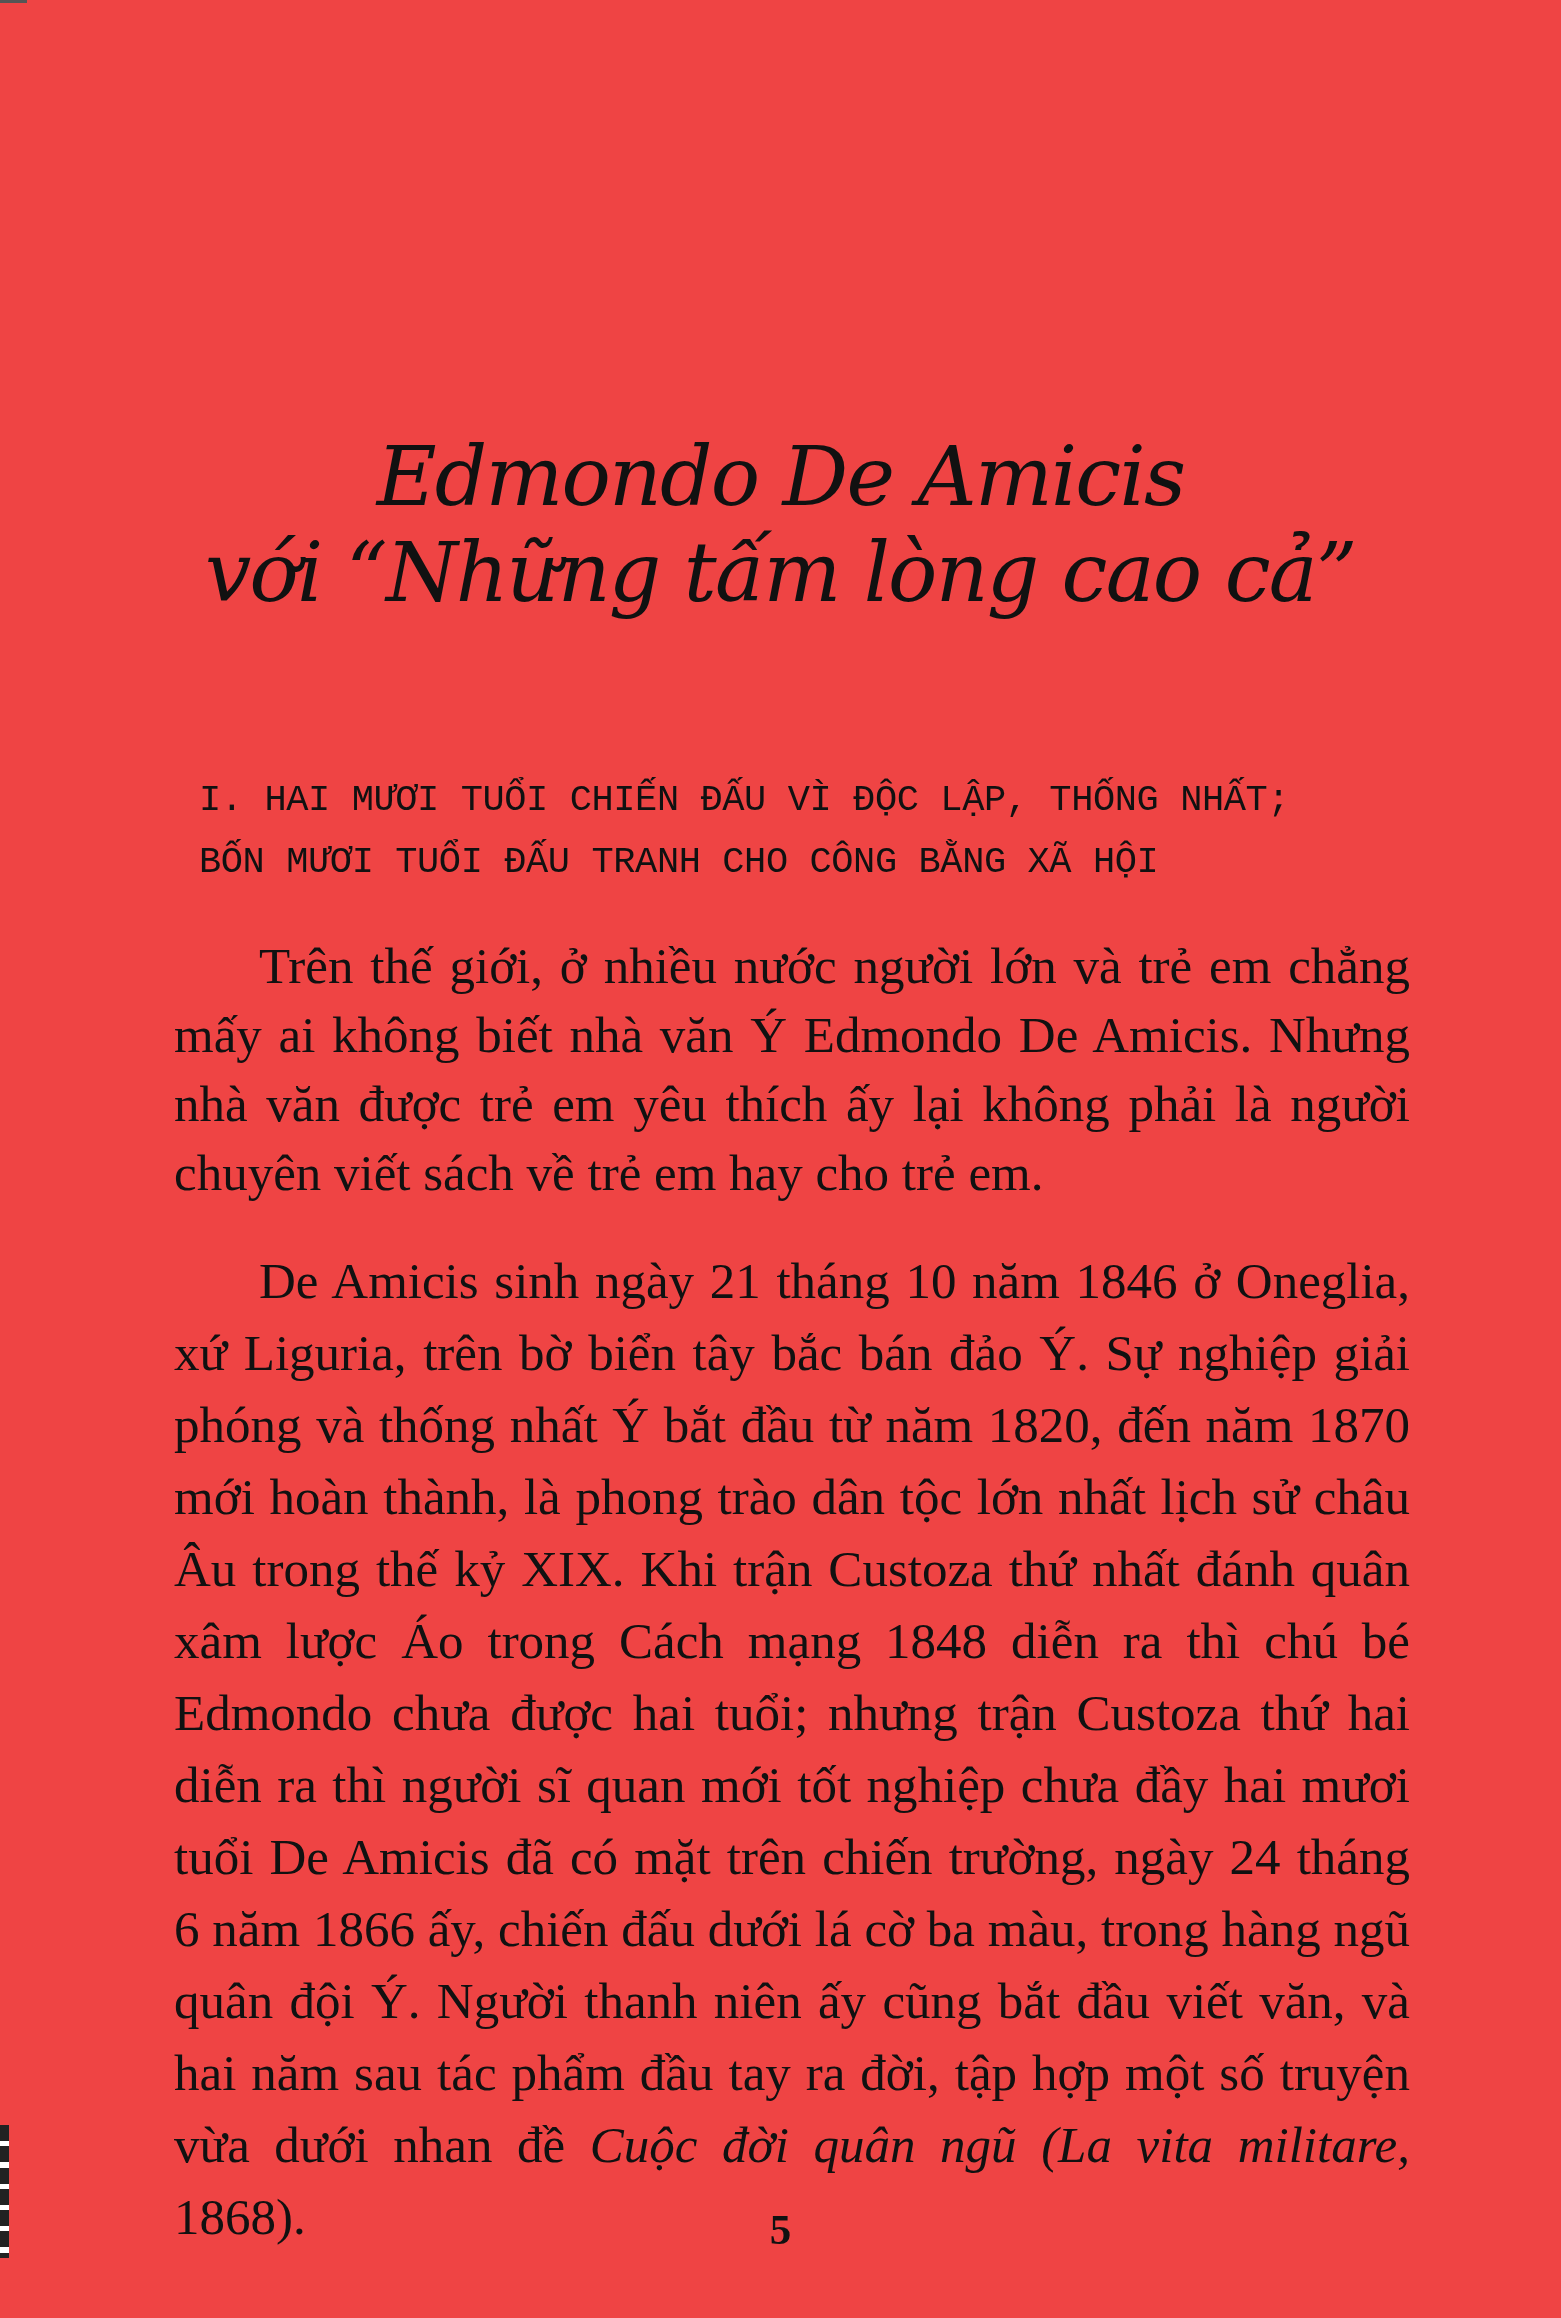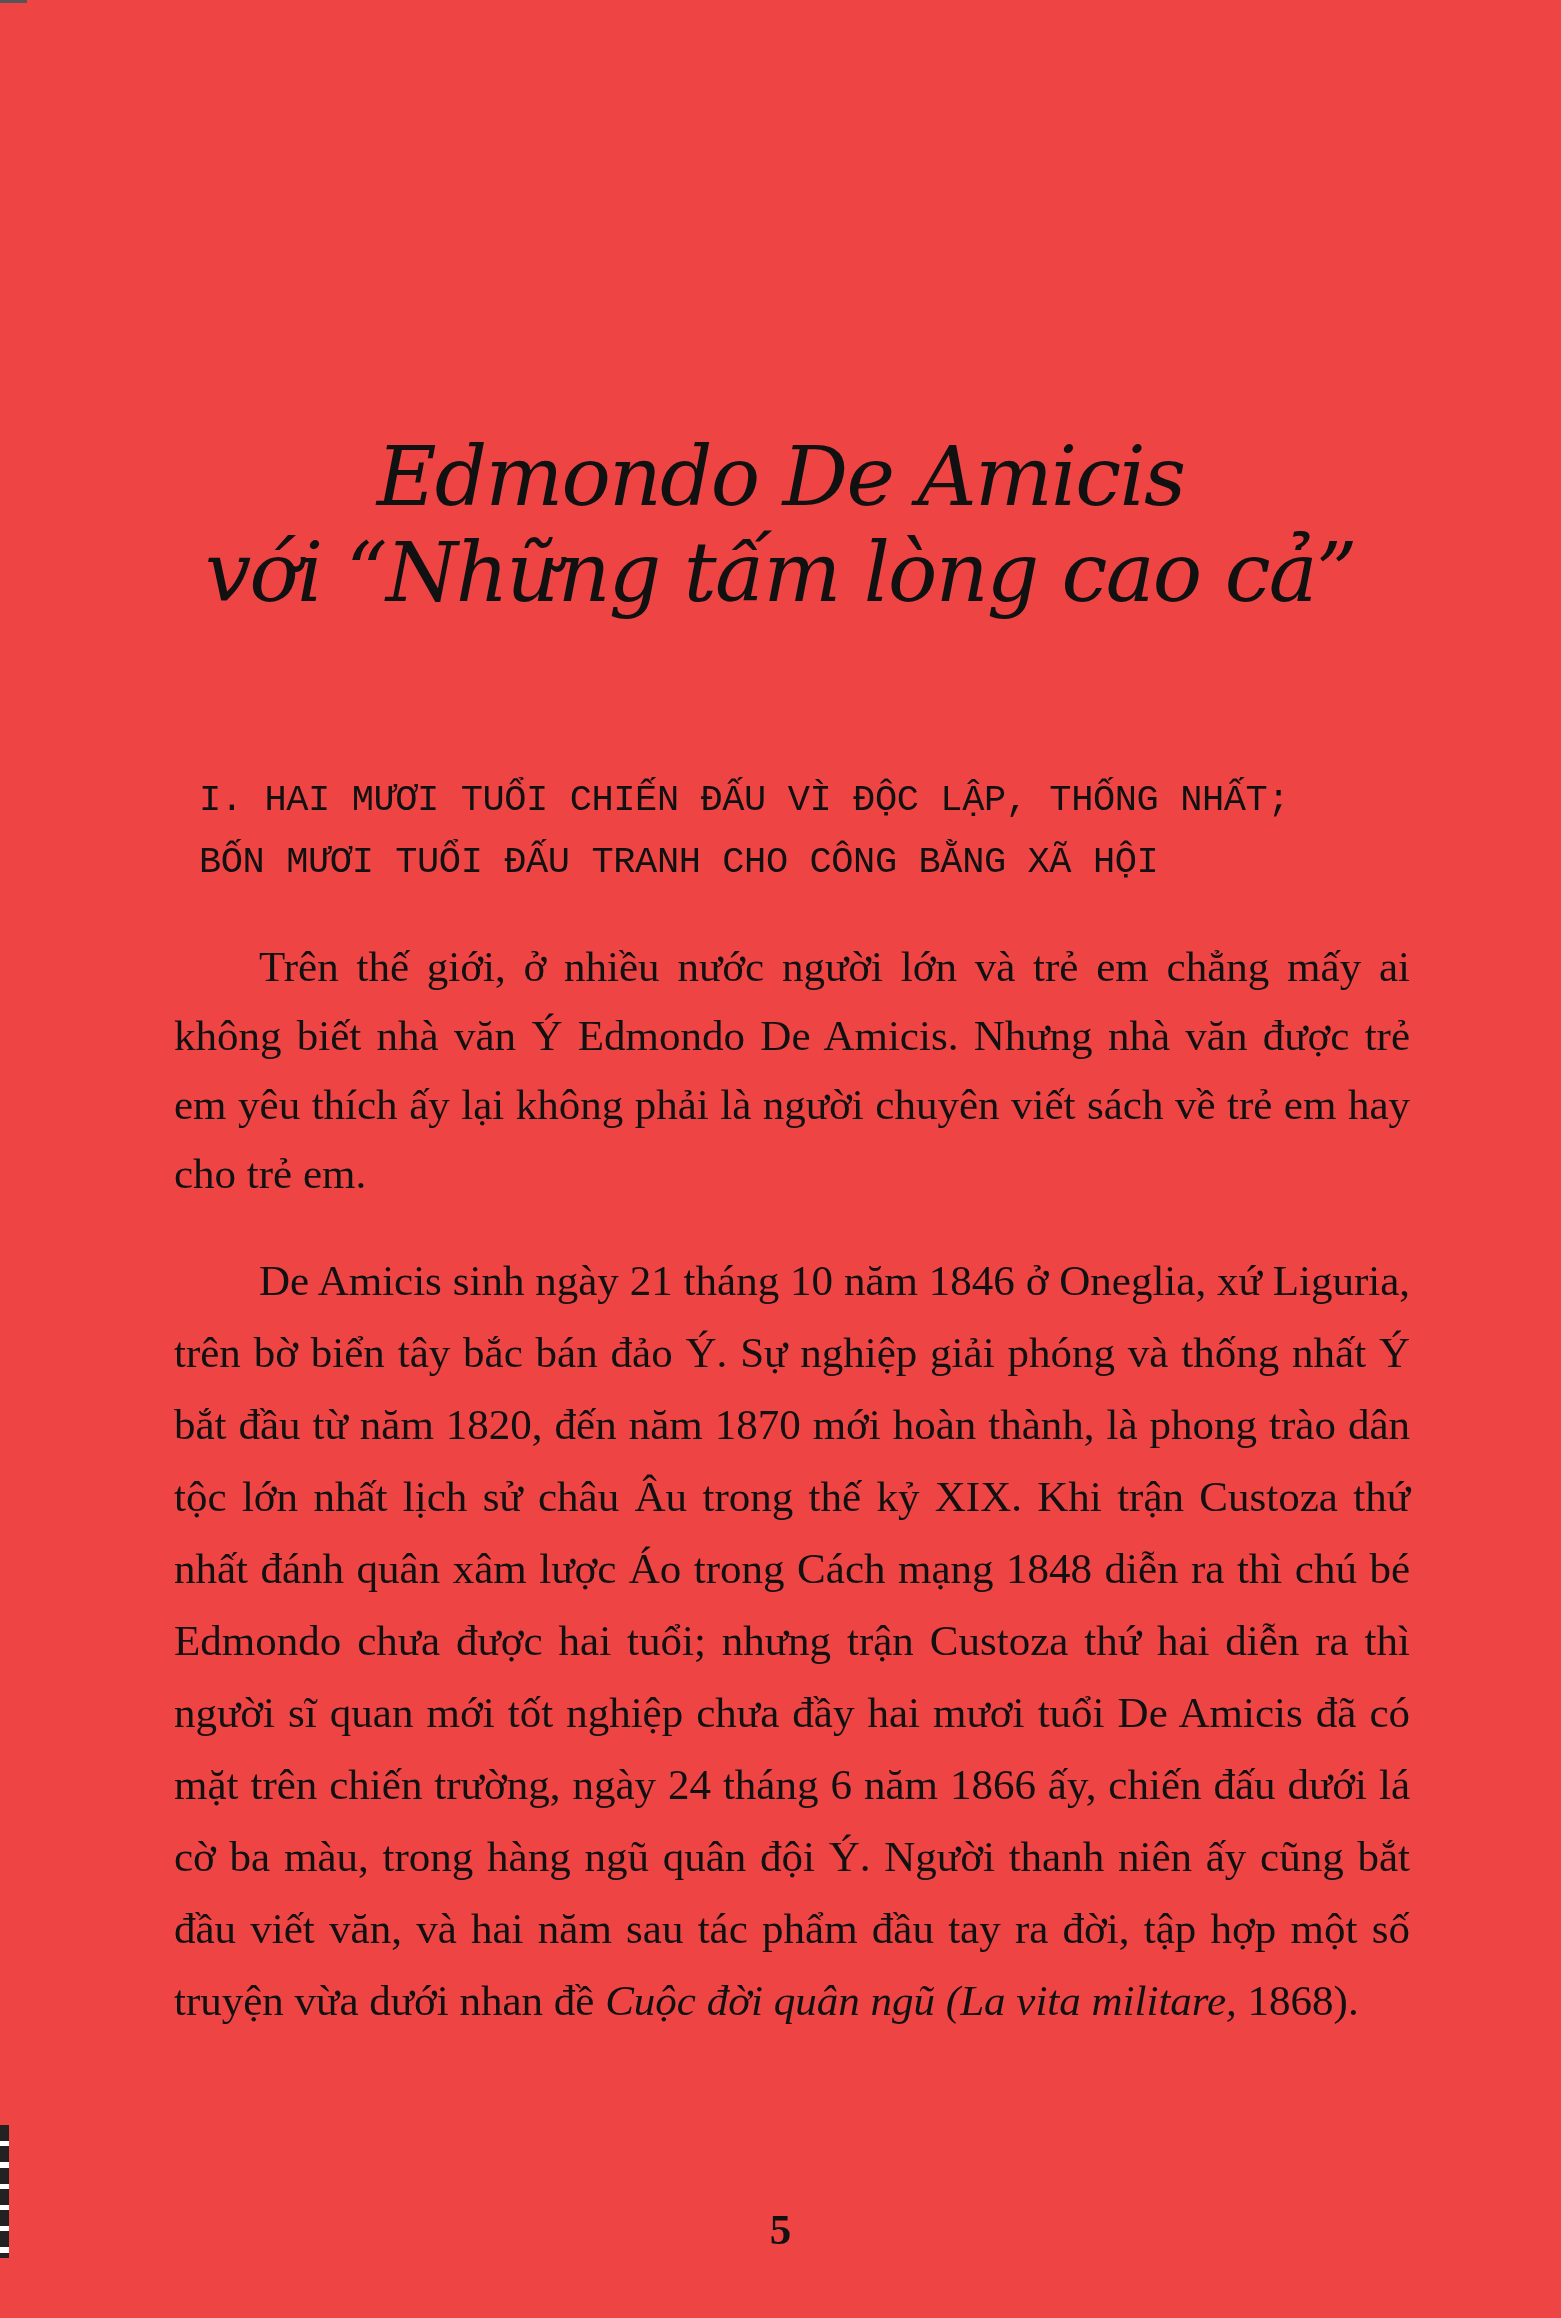--- a/index.html
+++ b/index.html
@@ -9,21 +9,21 @@
            font-family: "DejaVu Serif", serif; font-style: italic; font-size: 82px;
            letter-spacing: -1.8px; line-height: 1; }
   .title.l1 { top: 436px; }
   .title.l2 { top: 532px; }
   .heading { position: absolute; left: 153px; width: 1262px;
              font-family: Liberation Mono, monospace; font-size: 37px; line-height: 62px;
              letter-spacing: -0.4px; margin-left: 46px; }
   .heading.l1 { top: 769px; }
   .heading.l2 { top: 831px; }
   .body-text { position: absolute; left: 174px; width: 1236px;
-               font-family: "Liberation Serif", serif; font-size: 43px; line-height: 69px;
+               font-family: "Liberation Serif", serif; font-size: 51px; line-height: 69px;
                text-align: justify; }
   .para { margin: 0; text-indent: 85px; }
   .para1 { top: 932px; }
   .para2 { top: 1245px; line-height: 72px; }
   .page-num { position: absolute; top: 2205px; left: 0; width: 1561px; text-align: center;
               font-family: "Liberation Serif", serif; font-weight: bold; font-size: 43px; }
   .edge-mark { position: absolute; left: 0; top: 2125px; width: 9px; height: 133px;
                background: repeating-linear-gradient(#222 0 16px, #fff 16px 21.3px); }
   .corner-mark { position: absolute; left: 0; top: 0; width: 27px; height: 2.7px; background: #555; }
   em { }

